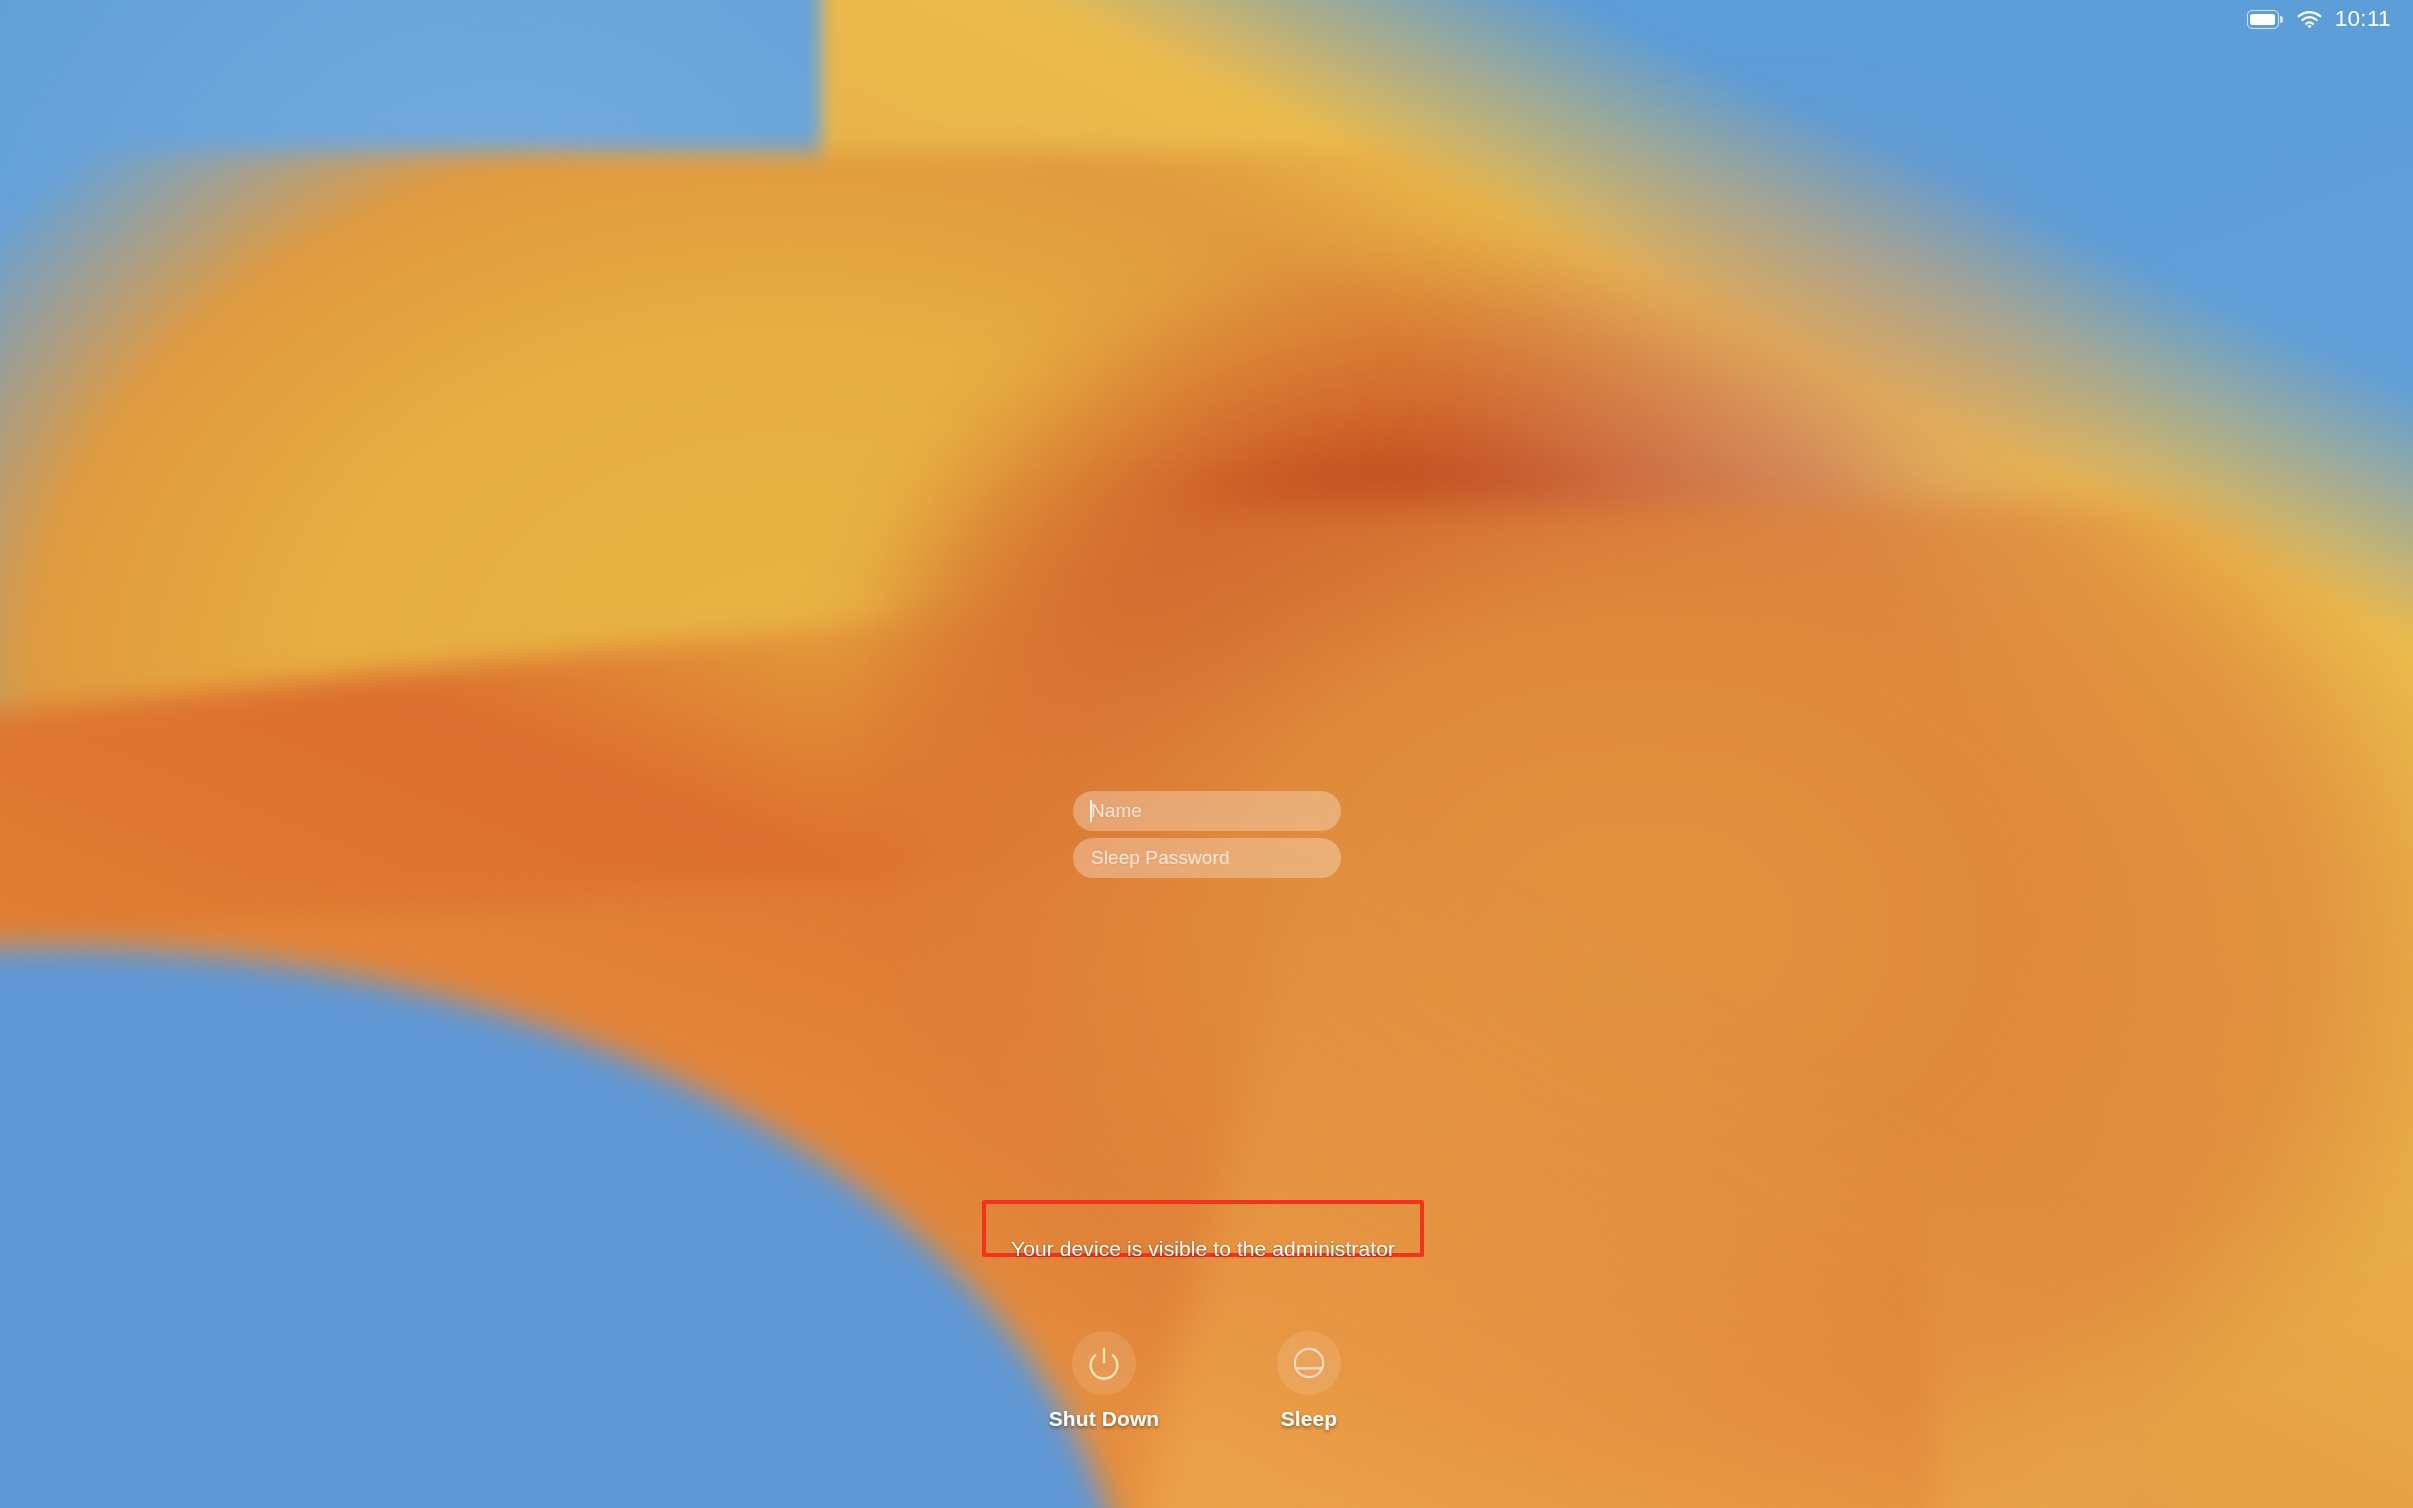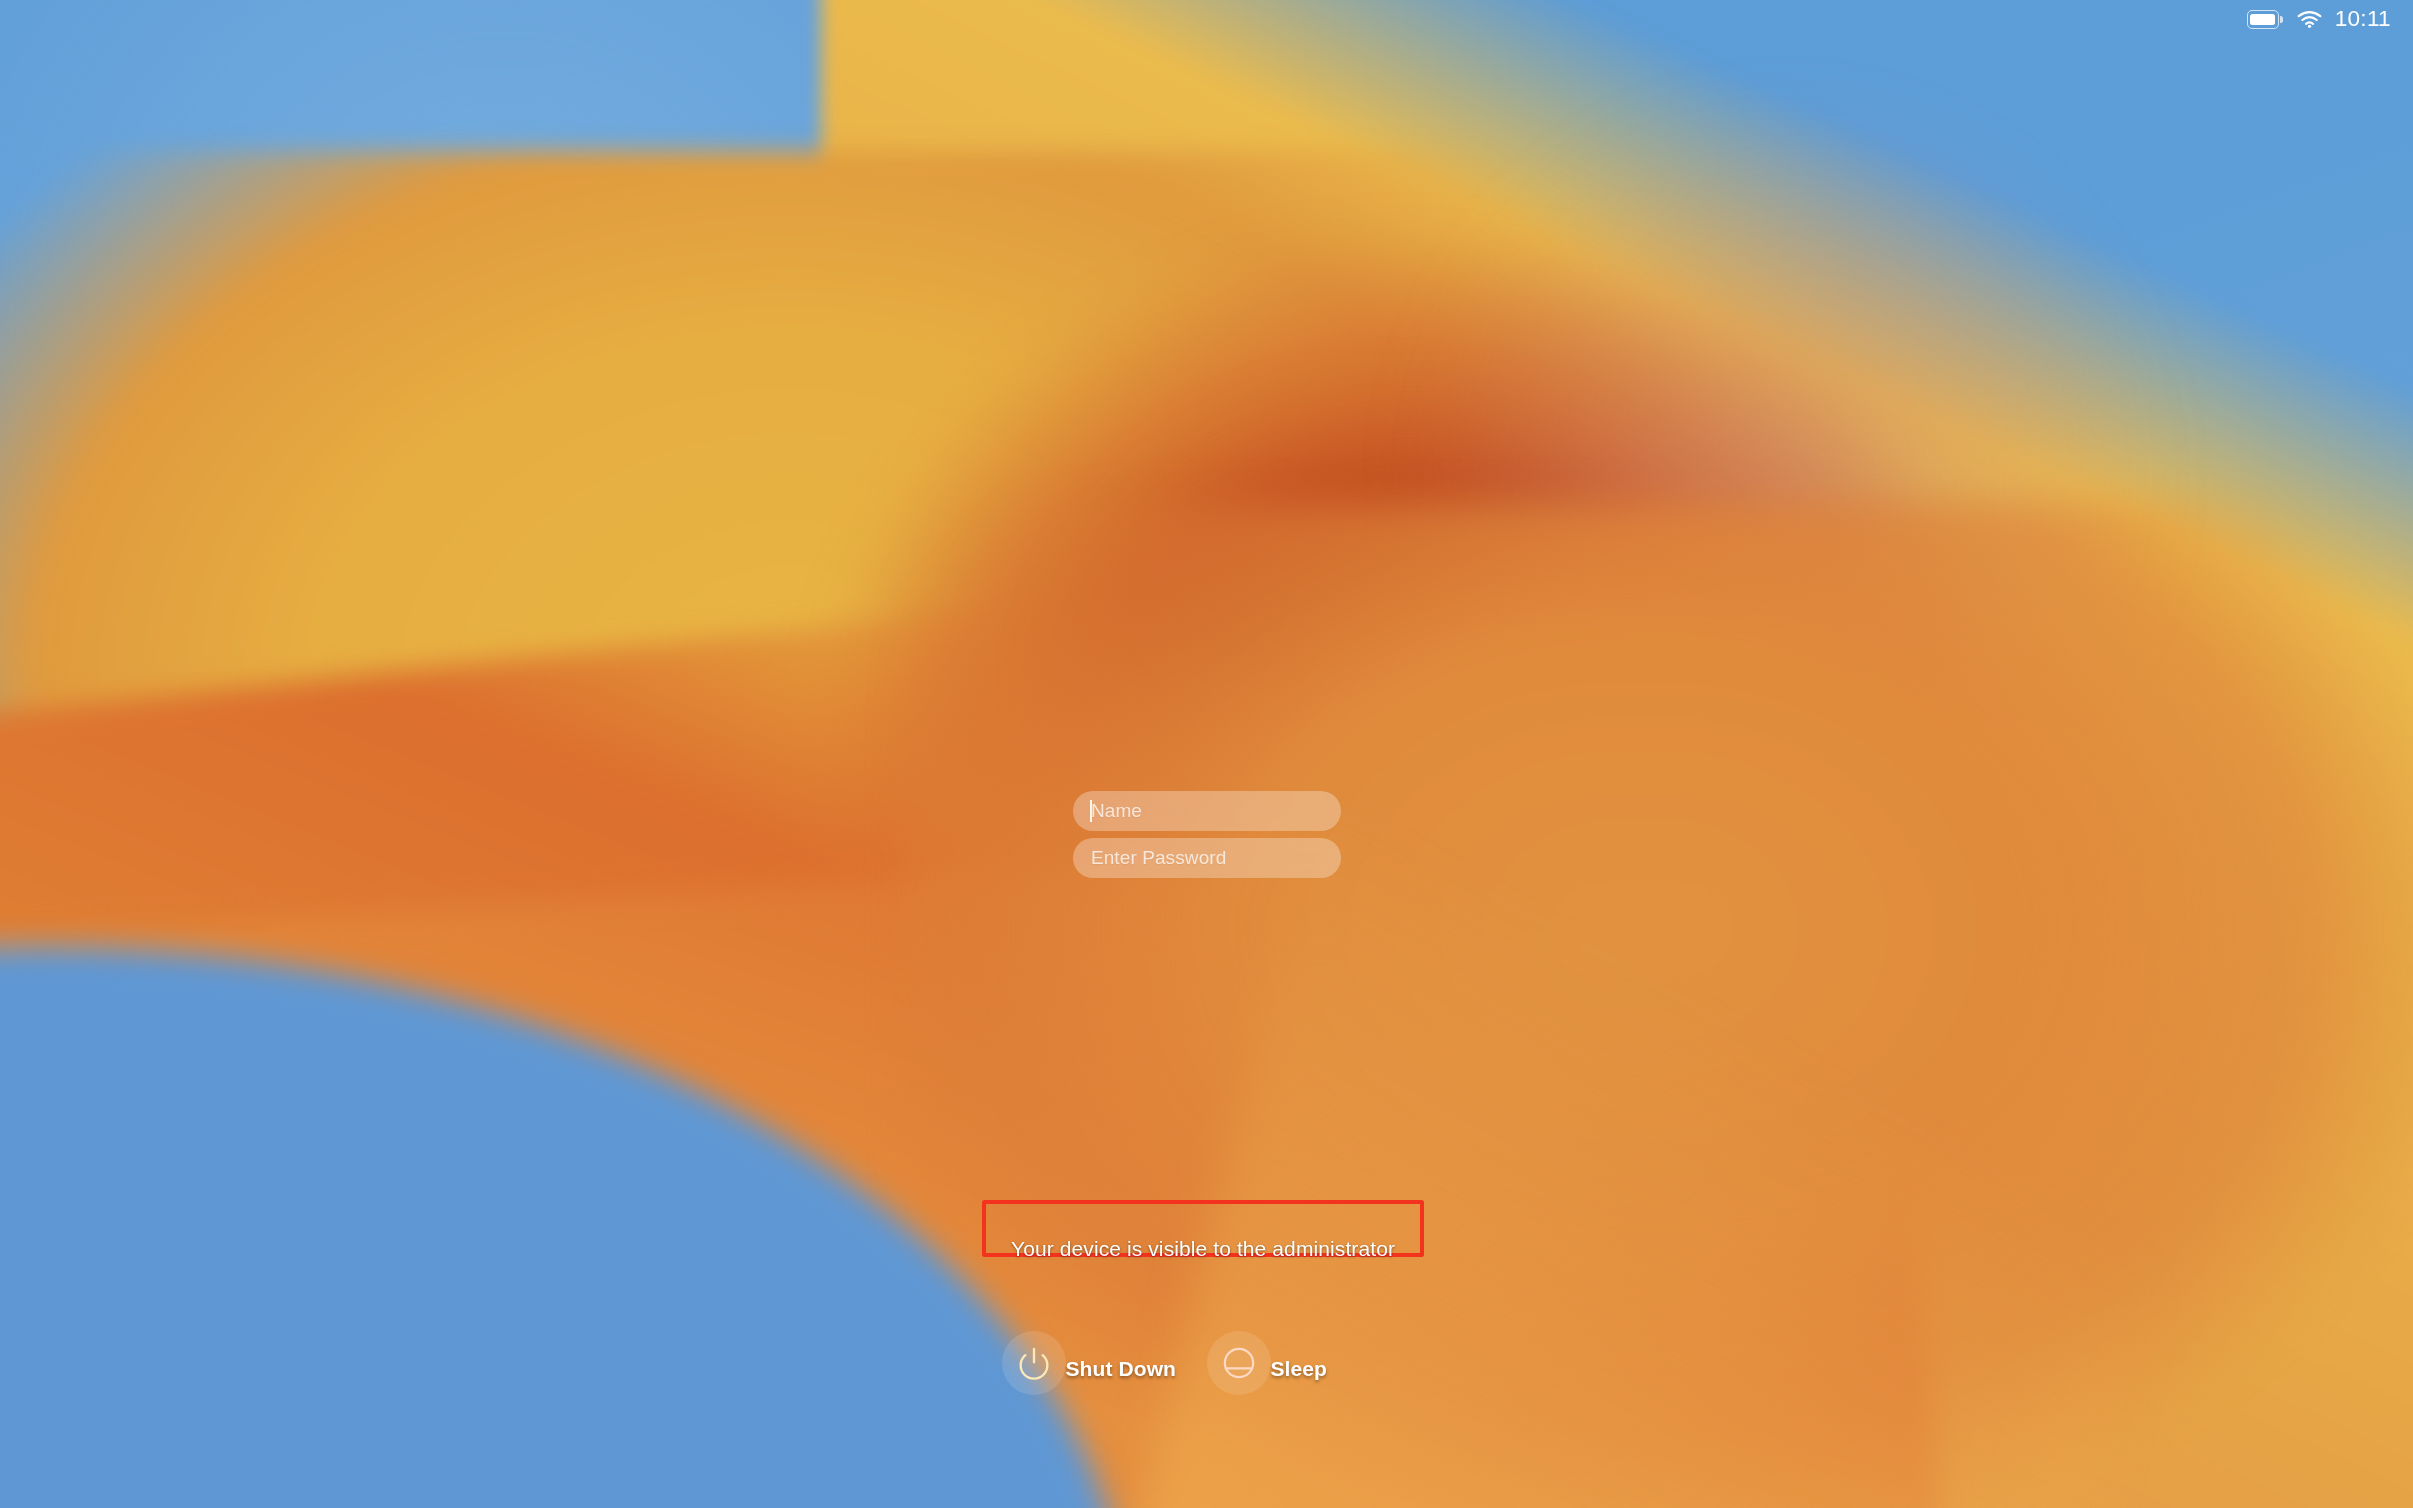--- a/index.html
+++ b/index.html
@@ -197,21 +197,21 @@
     white-space:nowrap;
     margin-top:40px;
   }
 
   
   #power-actions {
     position:absolute; left:50%; top:1331px;
     transform:translateX(-50%);
     display:flex; z-index:30;
   }
-  .action { width:205px; display:flex; flex-direction:row;
+  .action { width:205px; display:flex; flex-direction:column;
             align-items:center; cursor:default; }
   .action-icon {
     width:64px; height:64px; border-radius:50%;
     background:rgba(255,255,255,0.12);
     display:flex; align-items:center; justify-content:center;
   }
   .action-label {
     margin-top:11.7px;
     color:#fff; font-size:21px; font-weight:700;
     letter-spacing:0.1px;
@@ -259,21 +259,21 @@
 </div>
 
 <div id="login-form">
 
   <div class="field">
     <div id="name-caret"></div>
     <span class="ph">Name</span>
   </div>
 
   <div class="field">
-    <span class="ph">Enter Password</span>
+    <span class="ph">Sleep Password</span>
   </div>
 </div>
 
 <div id="admin-banner-wrap">
   <div id="admin-highlight-box"></div>
   <div id="admin-message">Your device is visible to the administrator</div>
 </div>
 
 <div id="power-actions">
 

